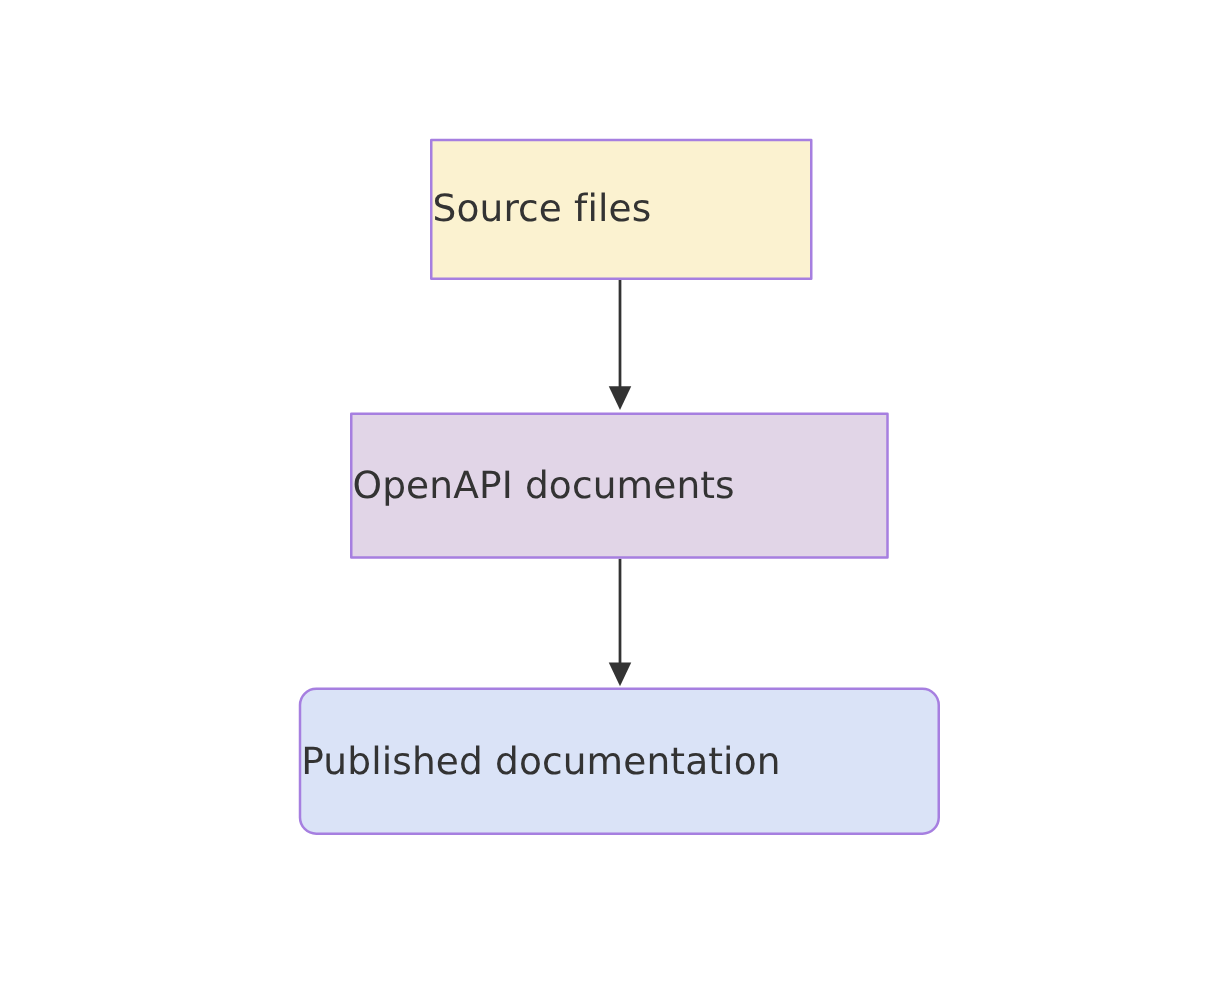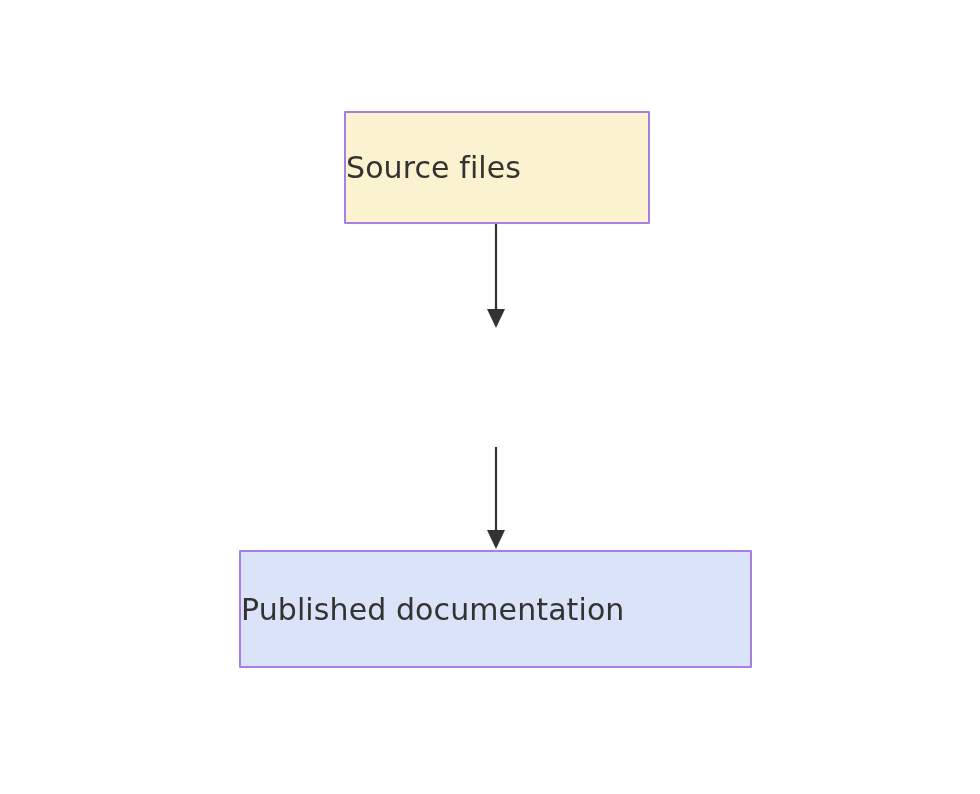--- a/index.html
+++ b/index.html
@@ -50,20 +50,21 @@
     width: 431px;
     height: 117px;
     background: #e1d5e7;
   }
   #node-published-documentation {
     left: 239px;
     top: 550px;
     width: 513px;
     height: 118px;
     background: #dae3f7;
+    border-radius: 14px;
   }
   .flow-edge {
     position: absolute;
     left: 0;
     top: 0;
     width: 980px;
     height: 794px;
     overflow: visible;
     pointer-events: none;
   }
@@ -80,18 +81,21 @@
 
   <svg class="flow-edge" viewBox="0 0 980 794" width="980" height="794" aria-hidden="true">
     <line x1="496" y1="447" x2="496" y2="531" stroke="#333333" stroke-width="2.2"></line>
     <polygon points="487,530 505,530 496,549" fill="#333333"></polygon>
   </svg>
 
   <div class="flow-node" id="node-source-files">
     <span class="flow-node-label">Source files</span>
   </div>
 
+  <div class="flow-node" id="node-openapi-documents">
+    <span class="flow-node-label">OpenAPI documents</span>
+  </div>
 
   <div class="flow-node" id="node-published-documentation">
     <span class="flow-node-label">Published documentation</span>
   </div>
 
 </div>
 
 </body></html>

